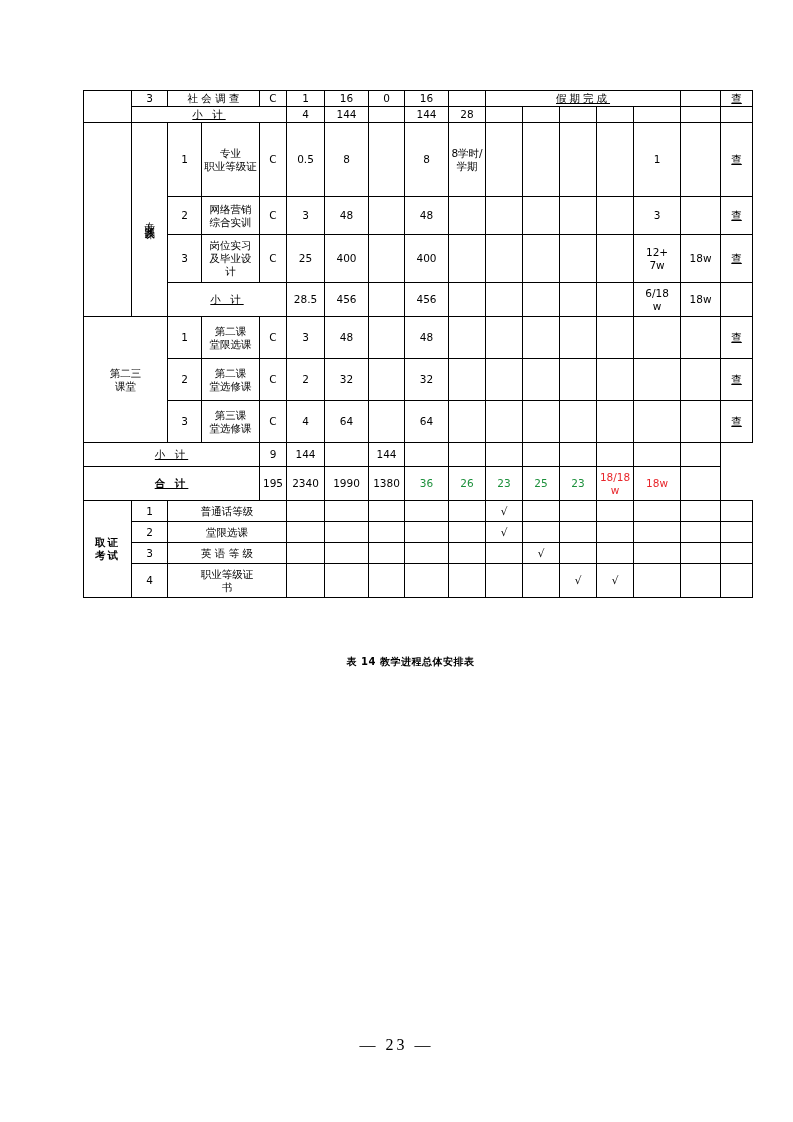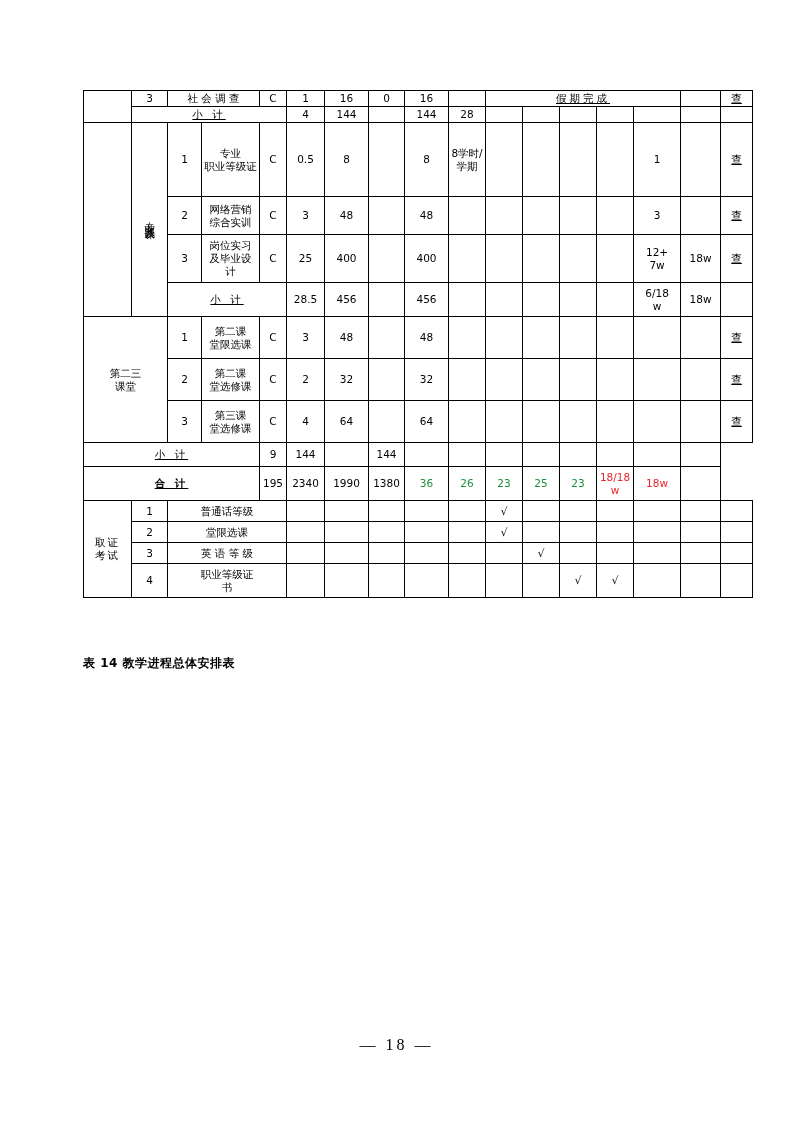--- a/index.html
+++ b/index.html
@@ -57,23 +57,23 @@
     text-decoration: underline;
   }
   .green { color: #1b8f3a; margin-left: 20px; }
   .red { color: #e8262b; }
   .nowrapcell { white-space: nowrap; }
   .caption {
     position: absolute;
     left: 83px;
     top: 655px;
     width: 655px;
-    text-align: left;
+    text-align: center;
     font-family: "DejaVu Sans", "Liberation Sans", sans-serif;
-    font-size: 12px;
+    font-size: 10px;
     font-weight: bold;
     letter-spacing: 0.5px;
   }
   .pagenum {
     position: absolute;
     left: 0;
     top: 1036px;
     width: 793px;
     text-align: center;
     font-family: "Liberation Serif", "DejaVu Serif", serif;
@@ -305,21 +305,21 @@
         <td class="green">26</td>
         <td class="green">23</td>
         <td class="green">25</td>
         <td class="green">23</td>
         <td class="red" style="word-break:break-all">18/18w</td>
         <td class="red">18w</td>
         <td></td>
       </tr>
 
       <tr style="height:21px">
-        <td rowspan="4" style="white-space:pre-line;font-weight:normal;letter-spacing:2px">取证
+        <td rowspan="4" style="white-space:pre-line;font-weight:bold;letter-spacing:2px">取证
 考试</td>
         <td>1</td>
         <td colspan="3">普通话等级</td>
         <td></td>
         <td></td>
         <td></td>
         <td></td>
         <td></td>
         <td>√</td>
         <td></td>
@@ -381,15 +381,15 @@
         <td></td>
         <td></td>
       </tr>
 
     </tbody>
       </table>
   </div>
 
   <div class="caption">表 14  教学进程总体安排表</div>
 
-  <div class="pagenum">—  18  —</div>
+  <div class="pagenum">—  23  —</div>
 
 </div>
 
 </body></html>

